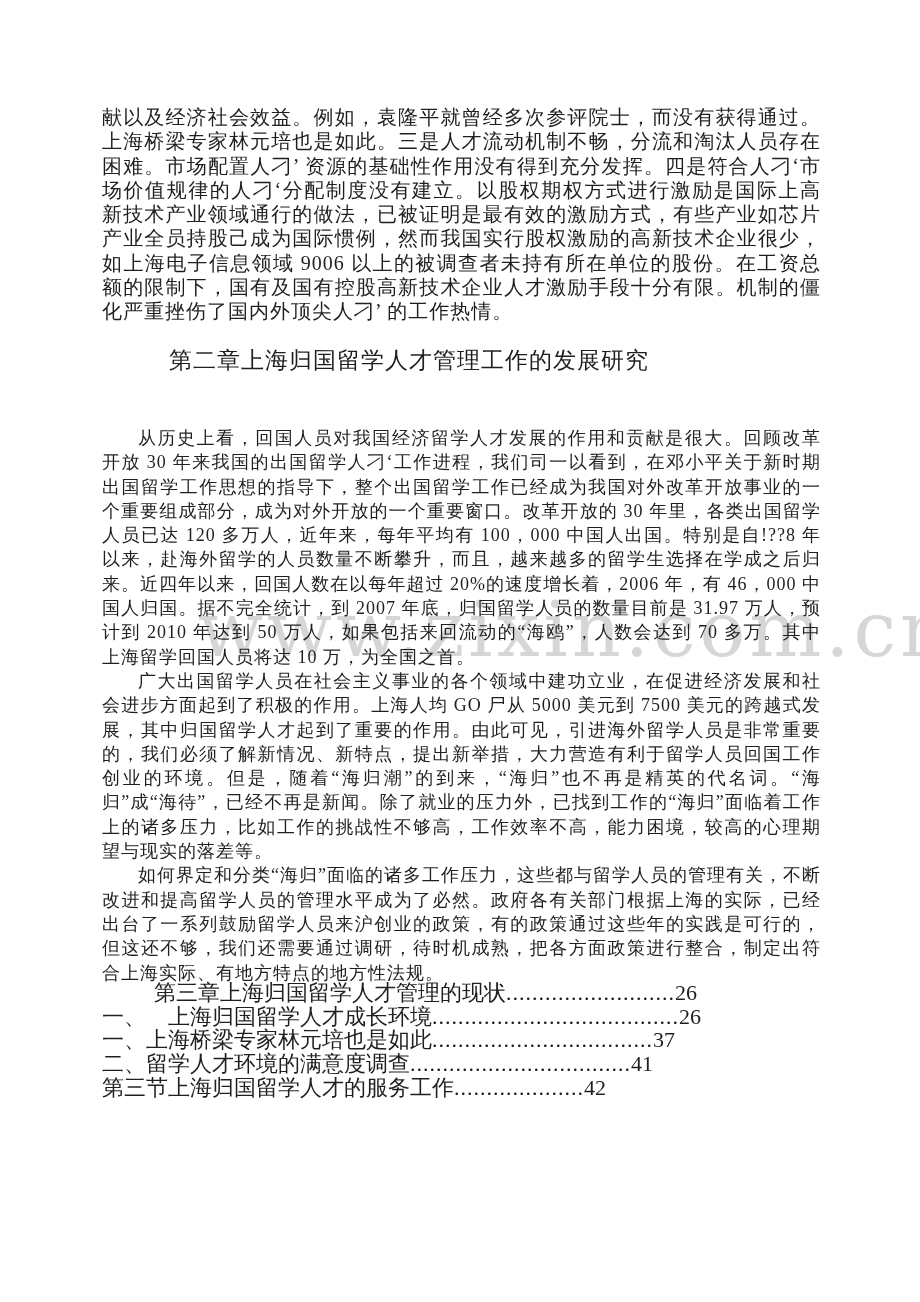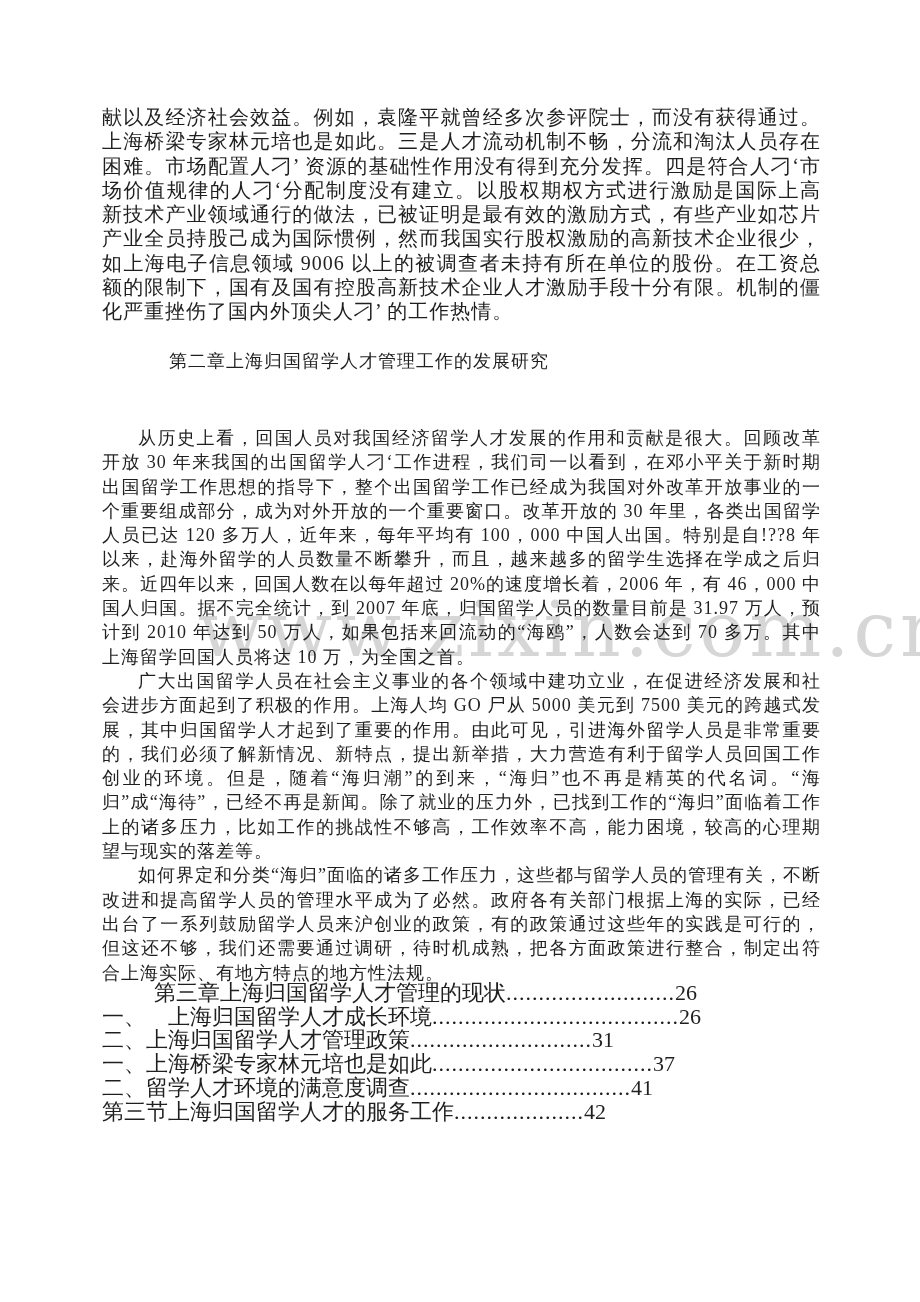--- a/index.html
+++ b/index.html
@@ -34,21 +34,21 @@
     letter-spacing: 1px;
     text-align: justify;
   }
   #para1 { top: 105px; }
   .chapter {
     position: absolute;
     left: 102px;
     top: 349px;
     margin: 0;
     padding-left: 67px;
-    font-size: 18px;
+    font-size: 23px;
     font-weight: normal;
     letter-spacing: 1px;
     line-height: 24.3px;
   }
   .bodyflow {
     position: absolute;
     left: 102px;
     top: 426px;
     width: 719px;
   }
@@ -89,20 +89,19 @@
     <div class="bodyflow">
       <p>从历史上看，回国人员对我国经济留学人才发展的作用和贡献是很大。回顾改革开放 30 年来我国的出国留学人刁‘工作进程，我们司一以看到，在邓小平关于新时期出国留学工作思想的指导下，整个出国留学工作已经成为我国对外改革开放事业的一个重要组成部分，成为对外开放的一个重要窗口。改革开放的 30 年里，各类出国留学人员已达 120 多万人，近年来，每年平均有 100，000 中国人出国。特别是自!??8 年以来，赴海外留学的人员数量不断攀升，而且，越来越多的留学生选择在学成之后归来。近四年以来，回国人数在以每年超过 20%的速度增长着，2006 年，有 46，000 中国人归国。据不完全统计，到 2007 年底，归国留学人员的数量目前是 31.97 万人，预计到 2010 年达到 50 万人，如果包括来回流动的“海鸥”，人数会达到 70 多万。其中上海留学回国人员将达 10 万，为全国之首。</p>
       <p>广大出国留学人员在社会主义事业的各个领域中建功立业，在促进经济发展和社会进步方面起到了积极的作用。上海人均 GO 尸从 5000 美元到 7500 美元的跨越式发展，其中归国留学人才起到了重要的作用。由此可见，引进海外留学人员是非常重要的，我们必须了解新情况、新特点，提出新举措，大力营造有利于留学人员回国工作创业的环境。但是，随着“海归潮”的到来，“海归”也不再是精英的代名词。“海归”成“海待”，已经不再是新闻。除了就业的压力外，已找到工作的“海归”面临着工作上的诸多压力，比如工作的挑战性不够高，工作效率不高，能力困境，较高的心理期望与现实的落差等。</p>
       <p>如何界定和分类“海归”面临的诸多工作压力，这些都与留学人员的管理有关，不断改进和提高留学人员的管理水平成为了必然。政府各有关部门根据上海的实际，已经出台了一系列鼓励留学人员来沪创业的政策，有的政策通过这些年的实践是可行的，但这还不够，我们还需要通过调研，待时机成熟，把各方面政策进行整合，制定出符合上海实际、有地方特点的地方性法规。</p>
     </div>
 
     <div class="toc">
 
     <div class="toc-row indent"><span class="toc-title">第三章上海归国留学人才管理的现状</span><span class="toc-dots">..........................</span><span class="toc-page">26</span></div>
         <div class="toc-row"><span class="toc-title">一、　上海归国留学人才成长环境</span><span class="toc-dots">......................................</span><span class="toc-page">26</span></div>
-        <div class="toc-row"><span class="toc-title">二、上海归国留学人才管理政策</span><span class="toc-dots">............................</span><span class="toc-page">31</span></div>
         <div class="toc-row"><span class="toc-title">一、上海桥梁专家林元培也是如此</span><span class="toc-dots">..................................</span><span class="toc-page">37</span></div>
         <div class="toc-row"><span class="toc-title">二、留学人才环境的满意度调查</span><span class="toc-dots">..................................</span><span class="toc-page">41</span></div>
         <div class="toc-row"><span class="toc-title">第三节上海归国留学人才的服务工作</span><span class="toc-dots">....................</span><span class="toc-page">42</span></div>
       </div>
 
   </div>
 </div>
 
 </body></html>

